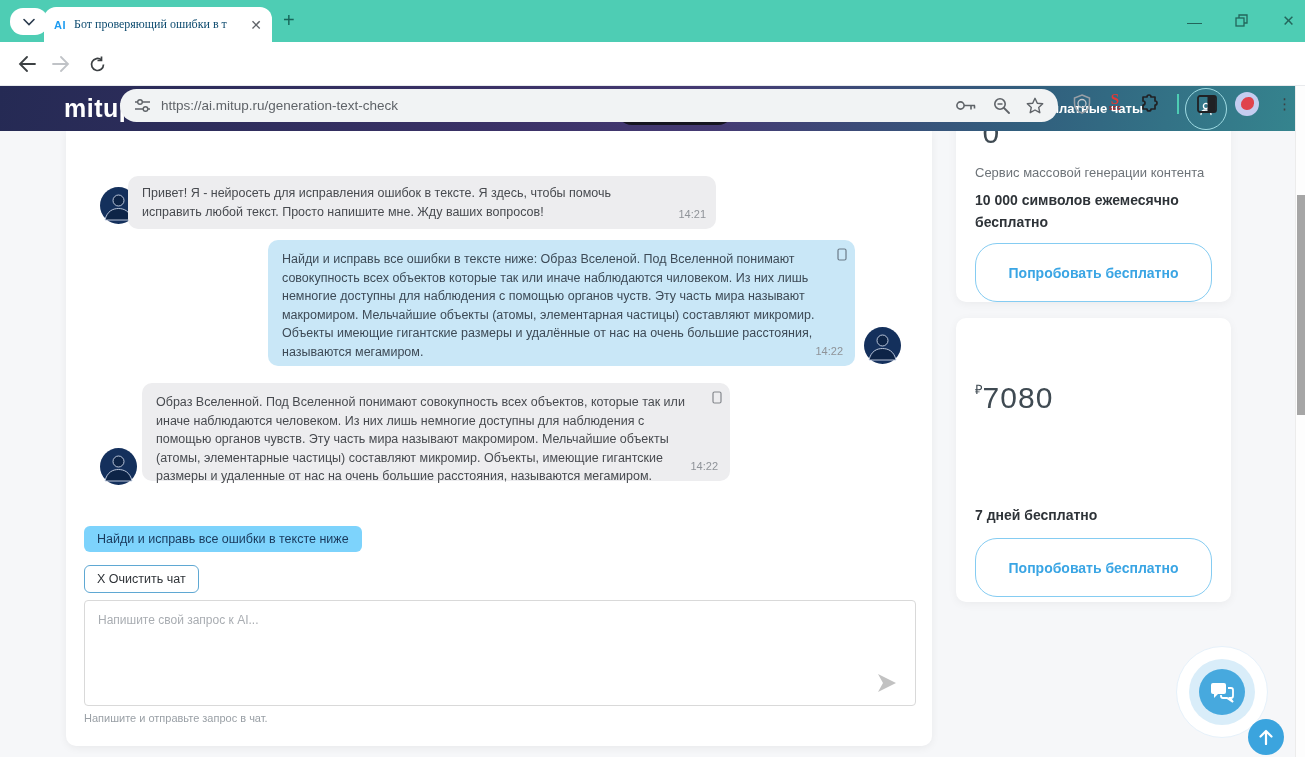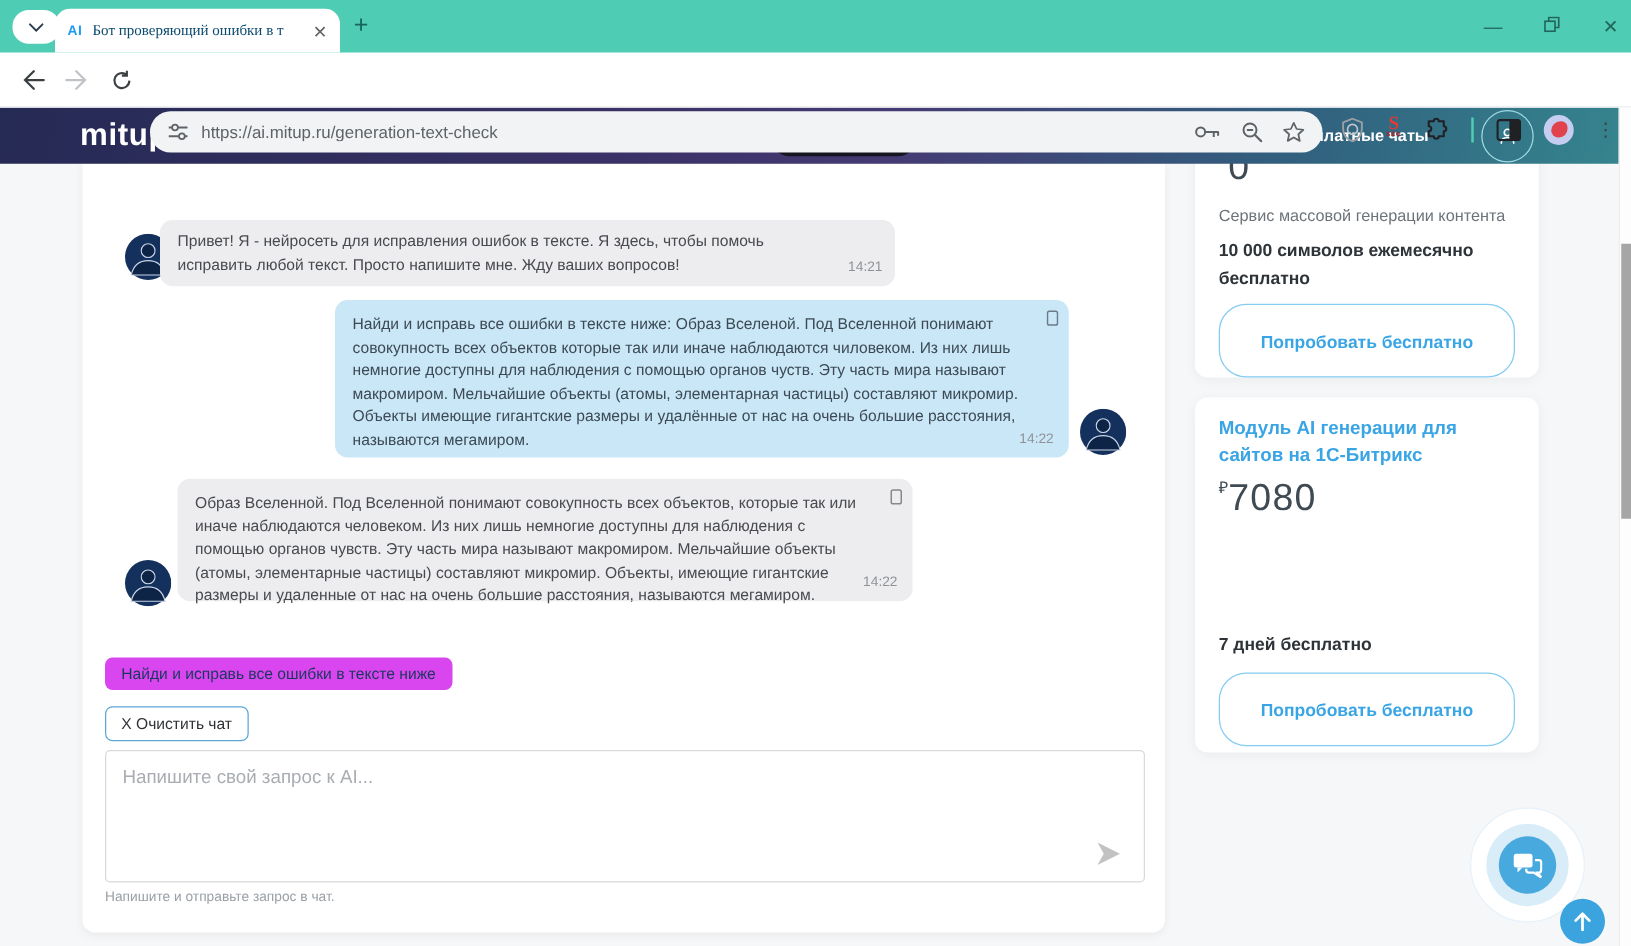--- a/index.html
+++ b/index.html
@@ -47,23 +47,23 @@
 
   
   .chatcard { position:absolute; left:66px; top:131px; width:866px; height:615px; background:#fff; border-radius:0 0 10px 10px; box-shadow:0 2px 8px rgba(0,0,0,0.06); z-index:5; }
   .avatar { position:absolute; width:37px; height:37px; z-index:6; }
   .bubble { position:absolute; border-radius:10px; font-size:12.5px; line-height:18.5px; z-index:6; }
   .bubble-bot { background:#ededef; color:#474a4f; }
   .bubble-user { background:#c9e7f7; color:#3d4a56; }
   .msg-time { position:absolute; font-size:11px; color:#8f9398; }
   .copybtn { position:absolute; top:8px; right:8px; }
   .chips { position:absolute; left:84px; top:526px; display:flex; gap:9px; z-index:6; }
-  .chip { background:#d946ef; color:#19395c; font-size:12.5px; padding:6px 13px; border-radius:6px; white-space:nowrap; }
+  .chip { background:#7dd3fc; color:#19395c; font-size:12.5px; padding:6px 13px; border-radius:6px; white-space:nowrap; }
   .clearbtn { position:absolute; left:84px; top:565px; border:1px solid #5fa8d3; background:#fff; color:#2f3338; font-size:12.5px; padding:6px 12px; border-radius:6px; z-index:6; }
-  .queryinput { position:absolute; left:84px; top:600px; width:832px; height:106px; border:1px solid #d9d9d9; border-radius:4px; padding:12px 40px 12px 13px; font-size:15px; color:#333; resize:none; outline:none; z-index:6; font-family:"Liberation Sans", sans-serif; }
+  .queryinput { position:absolute; left:84px; top:600px; width:832px; height:106px; border:1px solid #d9d9d9; border-radius:4px; padding:12px 40px 12px 13px; font-size:12px; color:#333; resize:none; outline:none; z-index:6; font-family:"Liberation Sans", sans-serif; }
   .queryinput::placeholder { color:#a9adb2; }
   .sendbtn { position:absolute; left:872px; top:668px; width:30px; height:30px; z-index:7; }
   .hint { position:absolute; left:84px; top:712px; font-size:11px; color:#9aa0a6; z-index:6; }
 
   
   .card { position:absolute; left:956px; width:275px; background:#fff; border-radius:10px; box-shadow:0 2px 10px rgba(0,0,0,0.05); z-index:4; }
   .card1 { top:91px; height:211px; }
   .card2 { top:318px; height:284px; }
   .price { color:#3f4a52; }
   .price .cur { font-size:13px; vertical-align:14px; }
@@ -267,21 +267,20 @@
   <div class="card card1">
     <div class="price" style="position:absolute; left:19px; top:24px;">
       <span class="cur">₽</span><span class="num">0</span>
     </div>
     <div class="card-sub" style="position:absolute; left:19px; top:74px; right:16px;">Сервис массовой генерации контента</div>
     <div class="card-bold" style="position:absolute; left:19px; top:98px; right:30px;">10 000 символов ежемесячно бесплатно</div>
     <button class="trybtn" style="top:152px;">Попробовать бесплатно</button>
   </div>
 
   <div class="card card2">
-    <div class="card-title" style="position:absolute; left:19px; top:14px; right:20px;">Модуль AI генерации для сайтов на 1С-Битрикс</div>
     <div class="price" style="position:absolute; left:19px; top:62px;">
       <span class="cur">₽</span><span class="num">7080</span>
     </div>
     <div class="card-bold" style="position:absolute; left:19px; top:186px;">7 дней бесплатно</div>
     <button class="trybtn" style="top:220px;">Попробовать бесплатно</button>
   </div>
 
   <div class="chatwidget">
     <div class="cw-mid">
       <div class="cw-inner">

